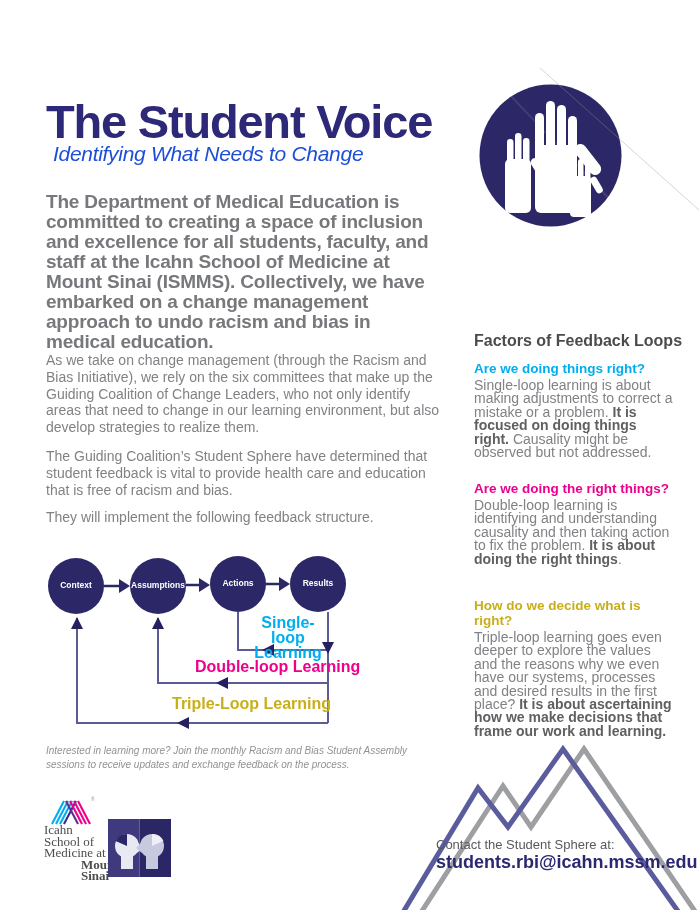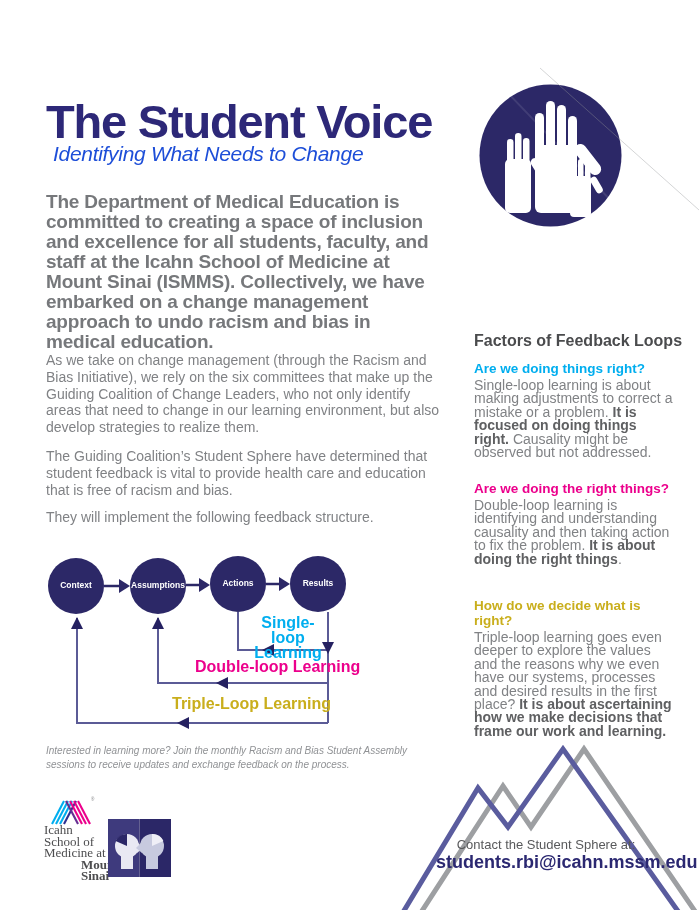--- a/index.html
+++ b/index.html
@@ -38,21 +38,21 @@
   .seg-b{font-weight:bold;color:#5F6062;}
   .s1{top:361px;} .s2{top:481px;} .s3{top:598px;}
 
   .ms-logo{left:50px;top:796px;width:46px;height:30px;}
   .ms-text{left:44px;top:824px;font-family:"Liberation Serif",serif;font-size:13px;
            line-height:11.5px;color:#4D4D4F;}
   .ms-text .b{font-weight:bold;margin-left:37px;}
   .faces-logo{left:108px;top:819px;width:63px;height:58px;}
 
   .mountains{left:395px;top:742px;width:304px;height:168px;}
-  .contact-label{left:436px;top:837px;width:220px;text-align:center;font-size:13px;color:#58595B;}
+  .contact-label{left:436px;top:837px;width:220px;text-align:left;font-size:13px;color:#58595B;}
   .contact-email{left:436px;top:852px;width:220px;text-align:center;font-size:18px;
                  font-weight:bold;color:#2B2871;}
 </style>
 </head>
 <body>
 
 <div class="page">
 
   <div class="abs title">The Student Voice</div>
   <div class="abs subtitle">Identifying What Needs to Change</div>

